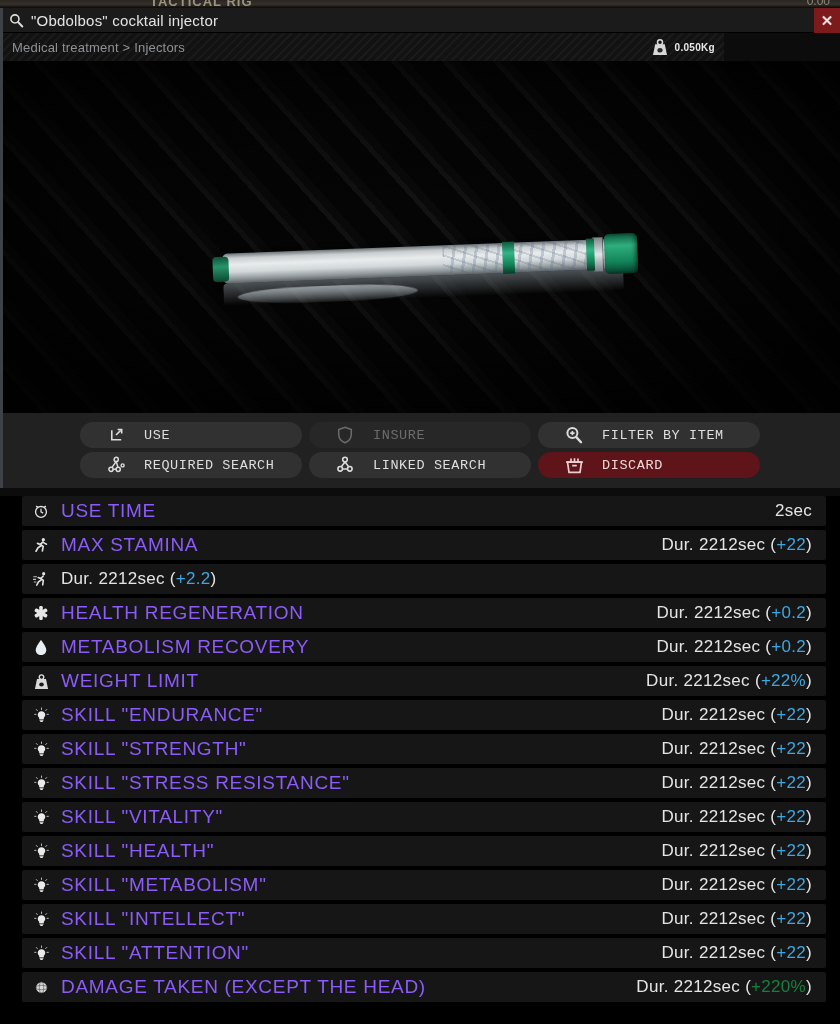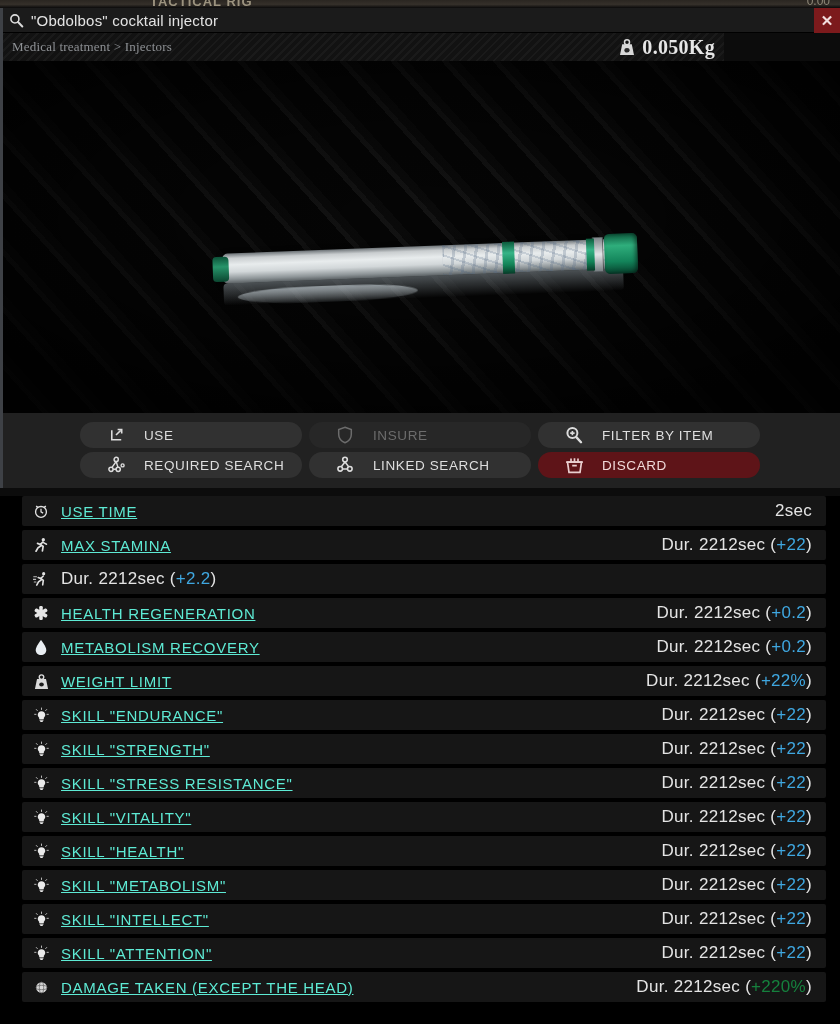--- a/index.html
+++ b/index.html
@@ -107,21 +107,20 @@
   .breadbar {
     position: absolute;
     top: 33px; left: 0;
     width: 724px;
     height: 28px;
     background: #121212;
     box-sizing: border-box;
     display: flex;
     align-items: center;
     overflow: hidden;
-    font-family: Liberation Serif, serif;
   }
   .breadbar::before {
     content: "";
     position: absolute;
     inset: 0;
     background-image: repeating-linear-gradient(
       -45deg,
       rgba(255,255,255,0.035) 0px,
       rgba(255,255,255,0.035) 2px,
       rgba(0,0,0,0) 2px,
@@ -146,21 +145,21 @@
     position: absolute;
     right: 9px;
     top: 0;
     height: 28px;
     display: flex;
     align-items: center;
     gap: 7px;
     z-index: 2;
   }
   .weightbox .wtxt {
-    font-size: 20px;
+    font-size: 10px;
     color: #e6e6e6;
     font-weight: bold;
     letter-spacing: .3px;
   }
 
   
   .viewport {
     position: absolute;
     top: 61px; left: 0;
     width: 840px;
@@ -315,20 +314,21 @@
   }
   .abtn {
     display: flex;
     align-items: center;
     background: #313131;
     border-radius: 13px;
     cursor: pointer;
     padding-left: 26px;
     box-sizing: border-box;
     overflow: hidden;
+    font-family: Liberation Mono, monospace;
   }
   .abtn .ic {
     width: 20px; height: 20px;
     flex: 0 0 auto;
     display: flex;
     align-items: center;
     justify-content: center;
     margin-right: 18px;
   }
   .abtn .lbl {
@@ -365,26 +365,25 @@
   }
   .srow .ic {
     width: 18px; height: 18px;
     flex: 0 0 auto;
     margin-right: 11px;
     display: flex;
     align-items: center;
     justify-content: center;
   }
   .srow .name {
-    font-size: 15px;
+    font-size: 19px;
     letter-spacing: .7px;
-    color: #5eead4;
+    color: #8b5cf6;
     flex: 1 1 auto;
     white-space: nowrap;
-    text-decoration: underline;
   }
   .srow .val {
     font-size: 17px;
     letter-spacing: .3px;
     color: #e4e4e4;
     white-space: nowrap;
   }
   .srow .val .pos { color: #3fa7e0; }
   .srow .val .neg { color: #15803d; }
 

